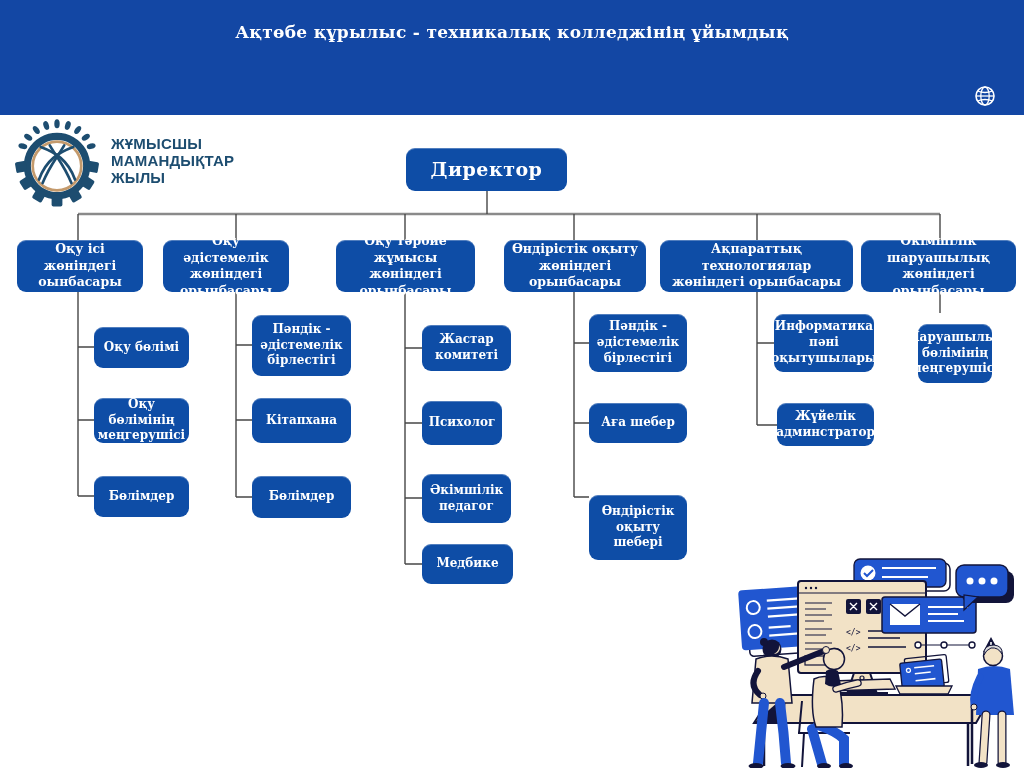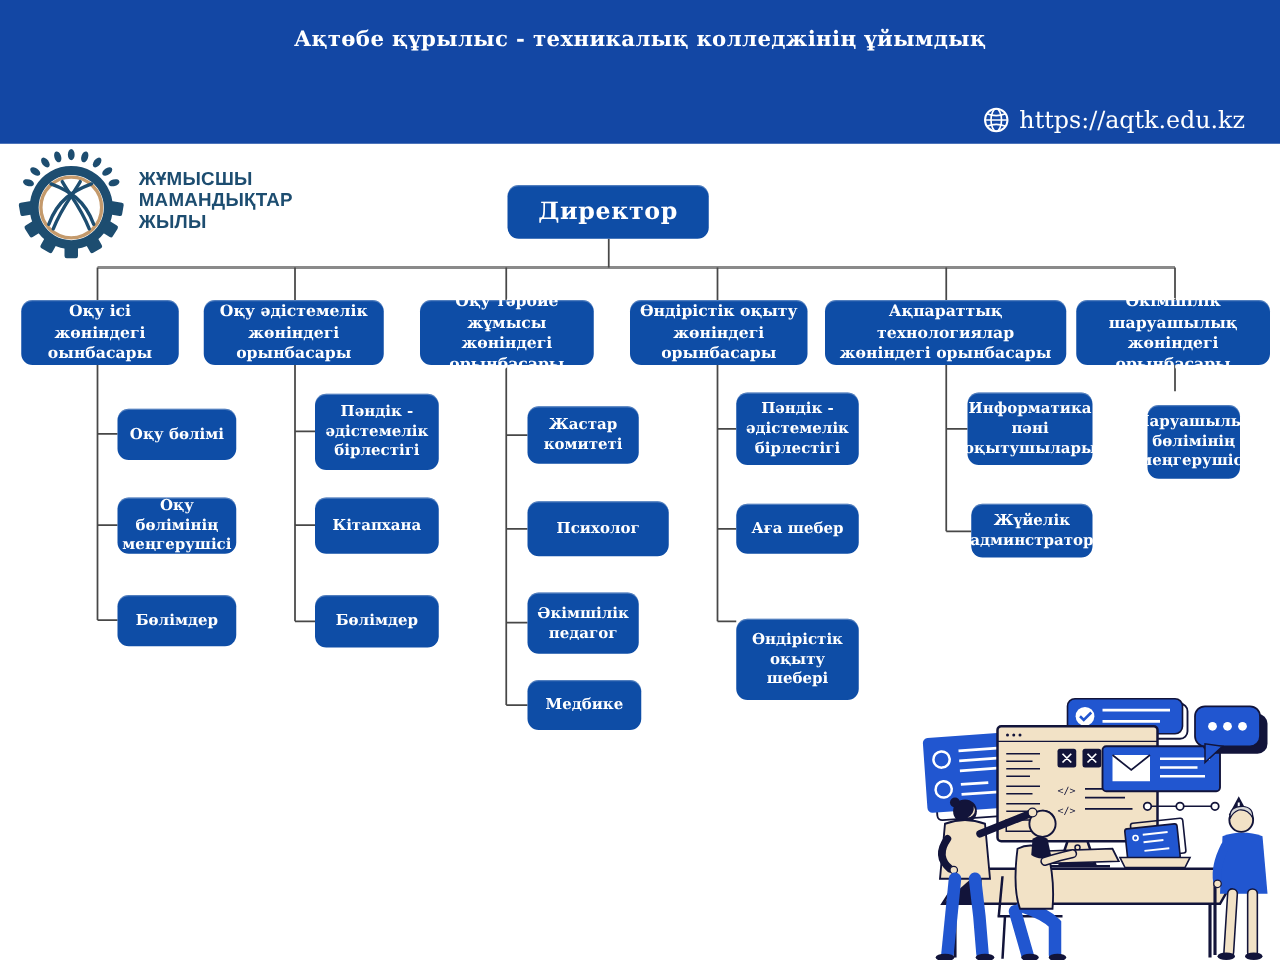--- a/index.html
+++ b/index.html
@@ -35,21 +35,20 @@
   <div class="header-title">
     <div>Ақтөбе құрылыс - техникалық колледжінің ұйымдық</div>
   </div>
   <div class="site">
     <svg width="22" height="22" viewBox="0 0 22 22">
       <circle cx="11" cy="11" r="9" fill="none" stroke="#fff" stroke-width="1.6"></circle>
       <ellipse cx="11" cy="11" rx="4.2" ry="9" fill="none" stroke="#fff" stroke-width="1.3"></ellipse>
       <line x1="2" y1="11" x2="20" y2="11" stroke="#fff" stroke-width="1.3"></line>
       <path d="M3.5 6 Q11 9 18.5 6 M3.5 16 Q11 13 18.5 16" fill="none" stroke="#fff" stroke-width="1.3"></path>
     </svg>
-    <span>https://aqtk.edu.kz</span>
   </div>
 </div>
 
 <div class="logo">
   <svg width="90" height="96" viewBox="0 0 100 106">
     <g style="fill:var(--logo-navy)">
       <g>
         <ellipse cx="50" cy="6" rx="3" ry="5"></ellipse>
         <ellipse cx="38" cy="8" rx="3" ry="5" transform="rotate(-18 38 8)"></ellipse>
         <ellipse cx="62" cy="8" rx="3" ry="5" transform="rotate(18 62 8)"></ellipse>
@@ -96,36 +95,36 @@
            M236 292 V497 M236 345 H252 M236 420 H252 M236 497 H252
            M405 292 V564 M405 348 H422 M405 423 H422 M405 498 H422 M405 564 H422
            M574 292 V497 M574 343 H589 M574 423 H589 M574 497 H589
            M757 292 V425 M757 343 H774 M757 425 H777
            M940 292 V313" fill="none" style="stroke:var(--line-dark)" stroke-width="1.4"></path>
 </svg>
 
 <div class="box director" style="left:406px;top:148px;width:161px;height:43px">Директор</div>
 
 <div class="box deputy" style="left:17px;top:240px;width:126px;height:52px">Оқу ісі жөніндегі оынбасары</div>
-<div class="box deputy" style="left:163px;top:240px;width:144px;height:52px">Оқу әдістемелік жөніндегі орынбасары</div>
+<div class="box deputy" style="left:163px;top:240px;width:126px;height:52px">Оқу әдістемелік жөніндегі орынбасары</div>
 <div class="box deputy" style="left:336px;top:240px;width:139px;height:52px">Оқу тәрбие жұмысы жөніндегі орынбасары</div>
 <div class="box deputy" style="left:504px;top:240px;width:142px;height:52px">Өндірістік оқыту жөніндегі орынбасары</div>
 <div class="box deputy" style="left:660px;top:240px;width:193px;height:52px">Ақпараттық технологиялар жөніндегі орынбасары</div>
 <div class="box deputy" style="left:861px;top:240px;width:155px;height:52px">Әкімшілік шаруашылық жөніндегі орынбасары</div>
 
 <div class="box child" style="left:94px;top:327px;width:95px;height:41px">Оқу бөлімі</div>
 <div class="box child" style="left:94px;top:398px;width:95px;height:45px">Оқу бөлімінің меңгерушісі</div>
 <div class="box child" style="left:94px;top:476px;width:95px;height:41px">Бөлімдер</div>
 
 <div class="box child" style="left:252px;top:315px;width:99px;height:61px">Пәндік - әдістемелік бірлестігі</div>
 <div class="box child" style="left:252px;top:398px;width:99px;height:45px">Кітапхана</div>
 <div class="box child" style="left:252px;top:476px;width:99px;height:42px">Бөлімдер</div>
 
 <div class="box child" style="left:422px;top:325px;width:89px;height:46px">Жастар комитеті</div>
-<div class="box child" style="left:422px;top:401px;width:113px;height:44px">Психолог</div>
+<div class="box child" style="left:422px;top:401px;width:80px;height:44px">Психолог</div>
 <div class="box child" style="left:422px;top:474px;width:89px;height:49px">Әкімшілік педагог</div>
 <div class="box child" style="left:422px;top:544px;width:91px;height:40px">Медбике</div>
 
 <div class="box child" style="left:589px;top:314px;width:98px;height:58px">Пәндік - әдістемелік бірлестігі</div>
 <div class="box child" style="left:589px;top:403px;width:98px;height:40px">Аға шебер</div>
 <div class="box child" style="left:589px;top:495px;width:98px;height:65px">Өндірістік оқыту шебері</div>
 
 <div class="box child" style="left:774px;top:314px;width:100px;height:58px">Информатика пәні оқытушылары</div>
 <div class="box child" style="left:777px;top:403px;width:97px;height:43px">Жүйелік админстратор</div>
 

